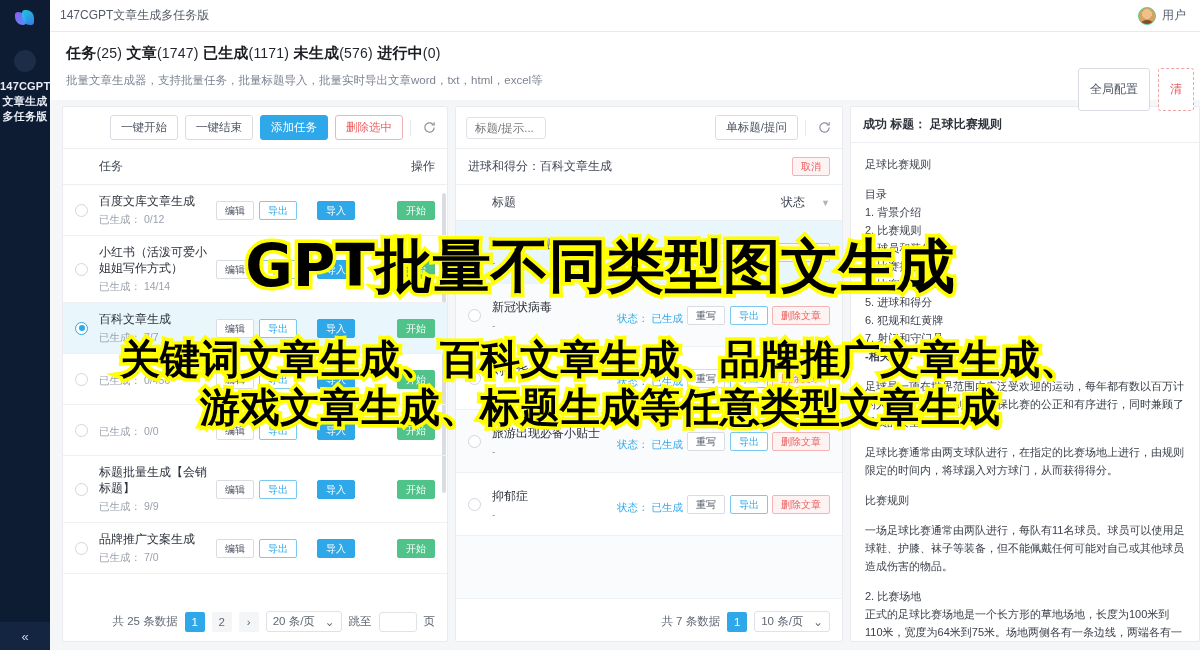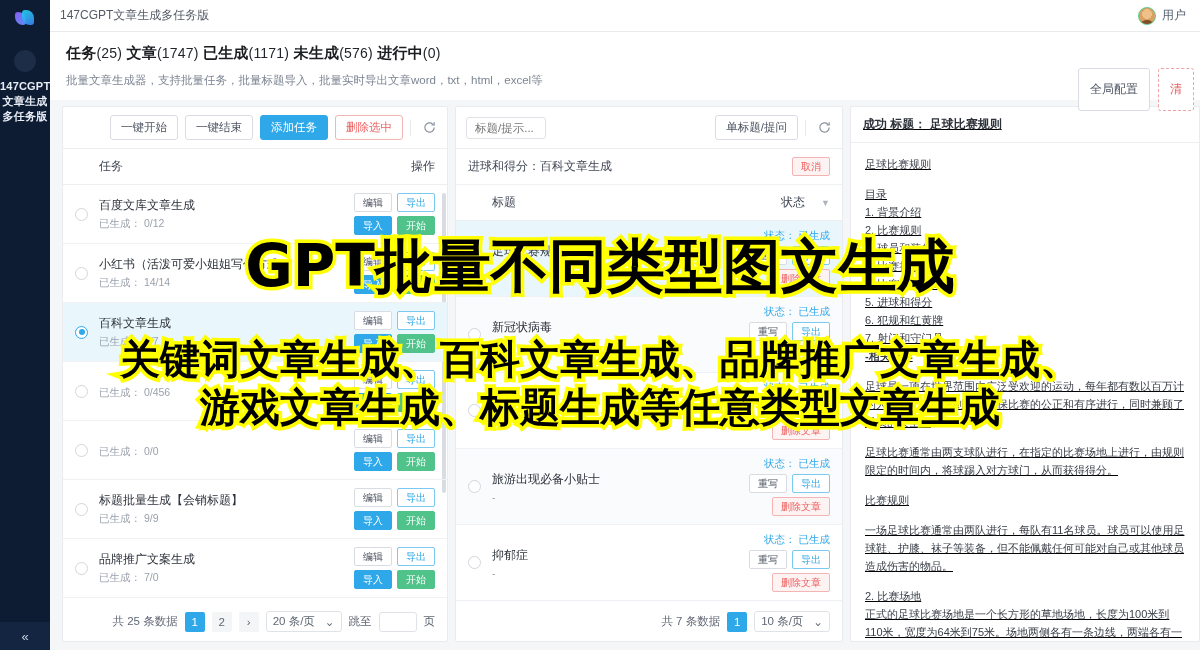--- a/index.html
+++ b/index.html
@@ -80,21 +80,21 @@
   
   .panels {
     flex: 1 1 auto; display: flex; gap: 7px; padding: 6px 0 8px 12px; min-height: 0;
   }
   .panel {
     background: #fff; border: 1px solid #e9ebef; border-radius: 2px;
     display: flex; flex-direction: column; min-height: 0; overflow: hidden;
   }
   .panel-left  { width: 386px; flex: 0 0 386px; }
   .panel-mid   { width: 388px; flex: 0 0 388px; }
-  .panel-right { flex: 1 1 auto; min-width: 0; text-decoration: underline; }
+  .panel-right { flex: 1 1 auto; min-width: 0; }
 
   .panel-toolbar {
     display: flex; align-items: center; gap: 7px; padding: 8px 10px 8px 10px;
     justify-content: flex-end; flex: 0 0 auto;
   }
   .tb-btn {
     font-size: 11.5px; padding: 4px 10px; border-radius: 3px; border: 1px solid #d9dde3;
     background: #fff; color: #4b5260; cursor: pointer; white-space: nowrap;
   }
   .tb-btn.primary { background: #2fa8ea; border-color: #2fa8ea; color: #fff; }
@@ -130,29 +130,29 @@
     width: 13px; height: 13px; border: 1px solid #d2d6dd; border-radius: 50%;
     flex: 0 0 13px; margin-right: 11px; background: #fff;
   }
   .radio.on { border-color: #2fa8ea; background: #fff; position: relative; }
   .radio.on::after {
     content: ""; position: absolute; inset: 2.5px; border-radius: 50%; background: #2fa8ea;
   }
   .tcell { flex: 1 1 auto; min-width: 0; }
   .tname { font-size: 12px; color: #2c313a; line-height: 16px; }
   .tmeta { font-size: 10.5px; color: #9aa1ac; margin-top: 4px; }
-  .tacts { display: flex; flex-direction: column; gap: 4px; align-items: flex-end; flex: 0 0 auto; }
+  .tacts { display: flex; flex-direction: row; gap: 4px; align-items: flex-end; flex: 0 0 auto; }
   .arow { display: flex; gap: 5px; }
   .mini {
     font-size: 10px; padding: 2px 8px; border-radius: 2px; border: 1px solid #d9dde3;
     background: #fff; color: #4b5260; cursor: pointer; white-space: nowrap; line-height: 13px;
   }
   .mini.blue-o { border-color: #79c9f0; color: #2fa8ea; }
   .mini.blue   { background: #2fa8ea; border-color: #2fa8ea; color: #fff; margin-left: 16px; }
-  .mini.green  { background: #4fc38a; border-color: #4fc38a; color: #fff; }
+  .mini.green  { background: #4fc38a; border-color: #4fc38a; color: #fff; margin-left: 37px; }
   .mini.red-o  { border-color: #f3b4b4; color: #ee5f5f; background: #fdf3f3; }
   .mini.plain  { border-color: #d9dde3; color: #4b5260; }
 
   .scroll-thumb {
     position: absolute; right: 1px; top: 8px; width: 4px; height: 300px;
     background: #d9dde3; border-radius: 2px;
   }
 
   
   .pager {

